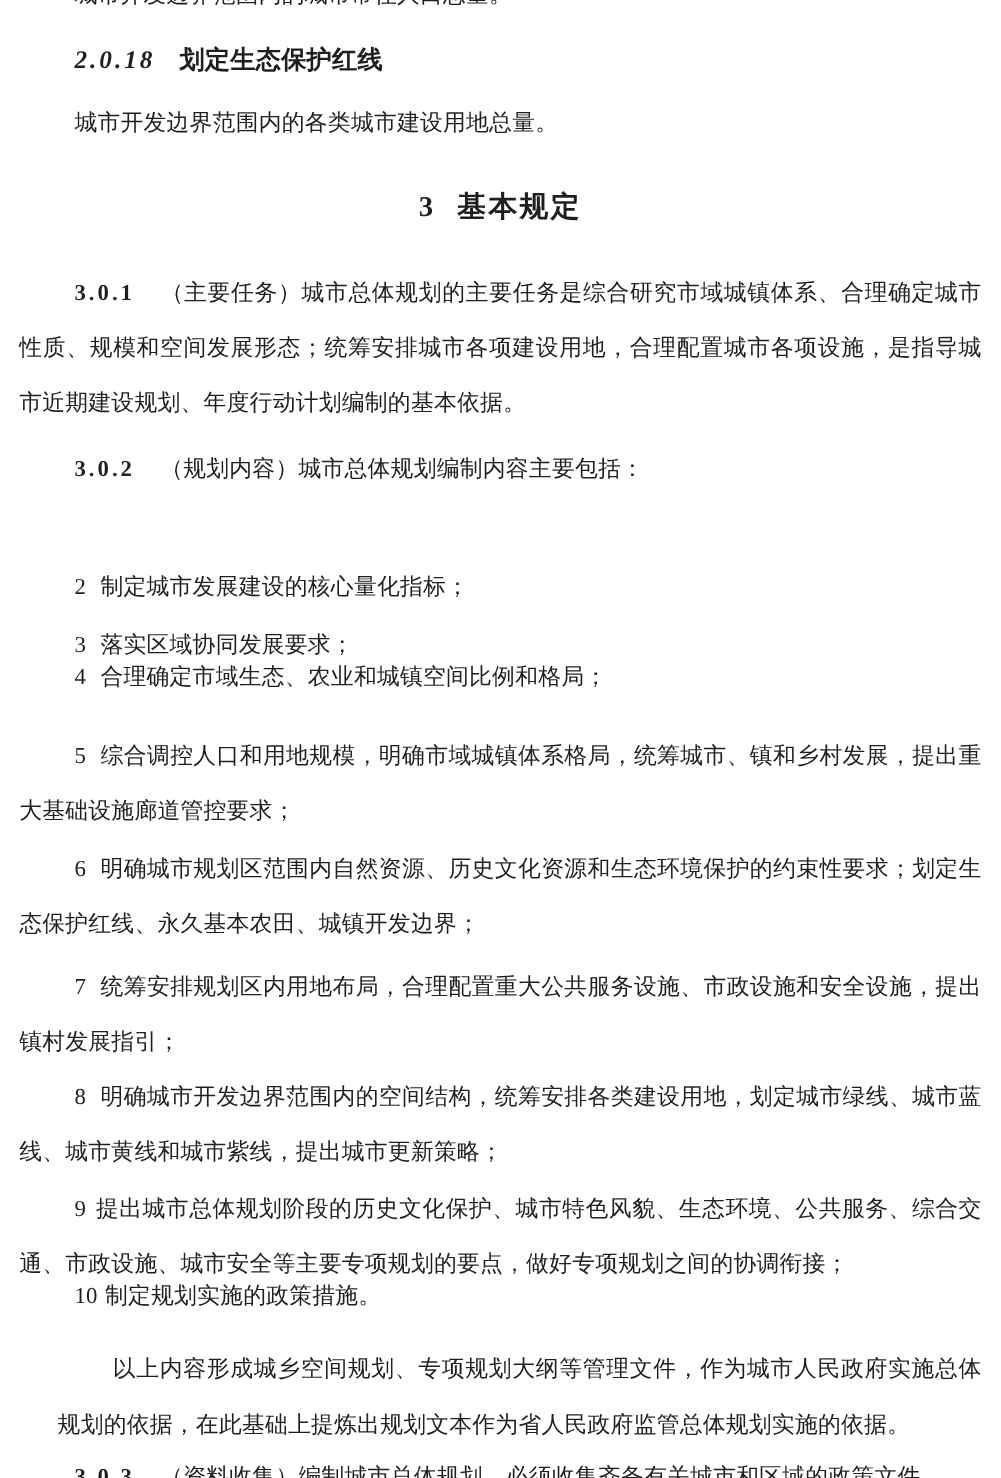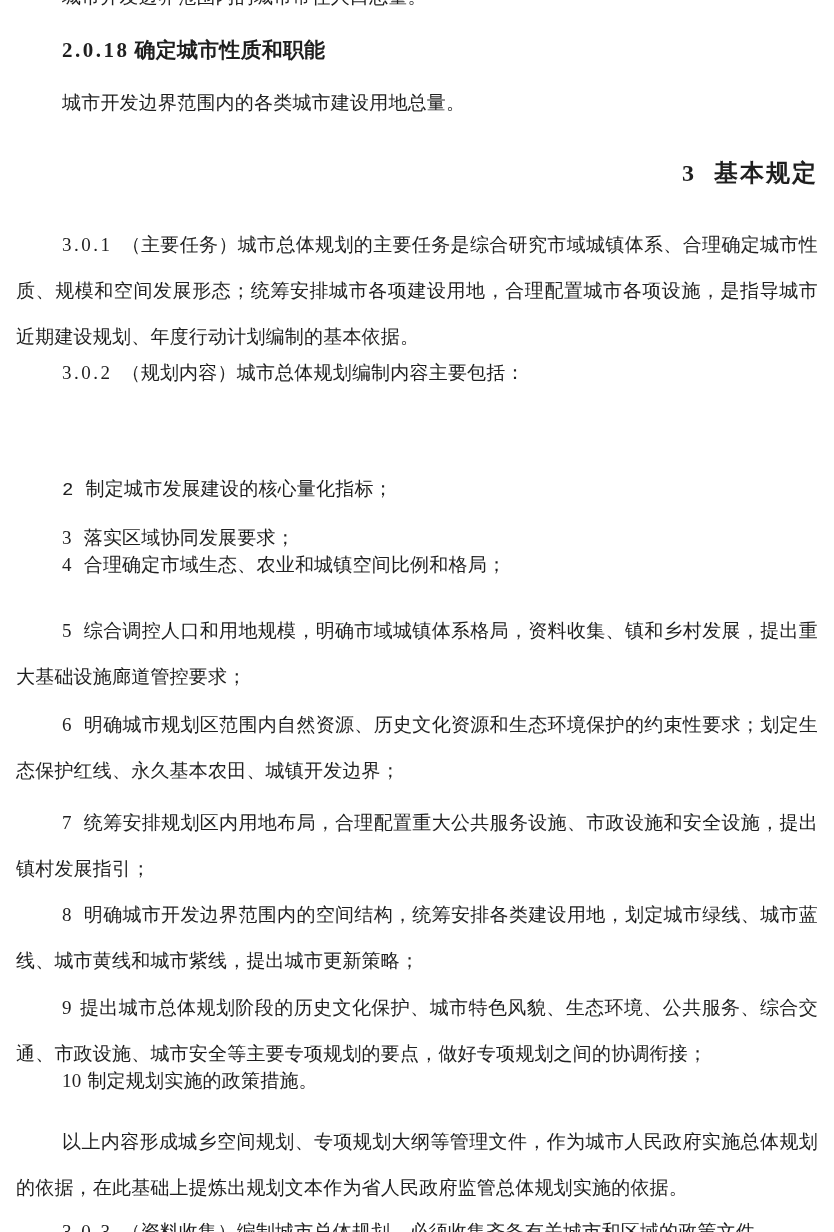--- a/index.html
+++ b/index.html
@@ -24,41 +24,42 @@
     left: 16px;
     right: 16px;
     font-size: 19px;
     line-height: 46px;
     text-align: justify;
     text-indent: 46px;
     letter-spacing: 0.2px;
     word-break: normal;
   }
   .clause-num {
-    font-weight: normal;
+    font-weight: bold;
     letter-spacing: 2.5px;
-    margin-right: 9px;
+    margin-right: 21px;
   }
   .term-heading {
     font-weight: bold;
     font-size: 21px;
   }
   .term-num {
     font-weight: bold;
     letter-spacing: 2.5px;
-    margin-right: 5px;
+    margin-right: 20px;
+    font-style: italic;
   }
   .item-num {
     margin-right: 12px;
   }
   .chapter {
     position: absolute;
     left: 16px;
     right: 16px;
-    text-align: right;
+    text-align: center;
     text-indent: 0;
     font-weight: bold;
     font-size: 24px;
     line-height: 46px;
   }
   .chapter .chapter-num {
     margin-right: 20px;
   }
   .chapter .chapter-title {
     letter-spacing: 2px;
@@ -67,54 +68,54 @@
 </head>
 <body>
 
 <div class="page">
 
   <div class="para" style="top:-26px;">
     <span>城市开发边界范围内的城市常住人口总量。</span>
   </div>
 
   <div class="para term-heading" style="top:27px;">
-    <span class="term-num">2.0.18</span><span>确定城市性质和职能</span>
+    <span class="term-num">2.0.18</span><span>划定生态保护红线</span>
   </div>
 
   <div class="para" style="top:80px;">
     <span>城市开发边界范围内的各类城市建设用地总量。</span>
   </div>
 
   <div class="chapter" style="top:150px;">
     <span class="chapter-num">3</span><span class="chapter-title">基本规定</span>
   </div>
 
   <div class="para" style="top:222px;">
     <span class="clause-num">3.0.1</span><span>（主要任务）城市总体规划的主要任务是综合研究市域城镇体系、合理确定城市性质、规模和空间发展形态；统筹安排城市各项建设用地，合理配置城市各项设施，是指导城市近期建设规划、年度行动计划编制的基本依据。</span>
   </div>
 
-  <div class="para" style="top:350px;">
+  <div class="para" style="top:369px;">
     <span class="clause-num">3.0.2</span><span>（规划内容）城市总体规划编制内容主要包括：</span>
   </div>
 
 
-  <div class="para" style="top:467px;font-family:Liberation Mono, monospace;">
+  <div class="para" style="top:467px;">
     <span class="item-num">2</span><span>制定城市发展建设的核心量化指标；</span>
   </div>
 
   <div class="para" style="top:515px;">
     <span class="item-num">3</span><span>落实区域协同发展要求；</span>
   </div>
 
   <div class="para" style="top:542px;">
     <span class="item-num">4</span><span>合理确定市域生态、农业和城镇空间比例和格局；</span>
   </div>
 
   <div class="para" style="top:608px;">
-    <span class="item-num">5</span><span>综合调控人口和用地规模，明确市域城镇体系格局，资料收集、镇和乡村发展，提出重大基础设施廊道管控要求；</span>
+    <span class="item-num">5</span><span>综合调控人口和用地规模，明确市域城镇体系格局，统筹城市、镇和乡村发展，提出重大基础设施廊道管控要求；</span>
   </div>
 
   <div class="para" style="top:702px;">
     <span class="item-num">6</span><span>明确城市规划区范围内自然资源、历史文化资源和生态环境保护的约束性要求；划定生态保护红线、永久基本农田、城镇开发边界；</span>
   </div>
 
   <div class="para" style="top:800px;">
     <span class="item-num">7</span><span>统筹安排规划区内用地布局，合理配置重大公共服务设施、市政设施和安全设施，提出镇村发展指引；</span>
   </div>
 
@@ -123,21 +124,21 @@
   </div>
 
   <div class="para" style="top:985px;">
     <span class="item-num" style="margin-right:8px;">9</span><span>提出城市总体规划阶段的历史文化保护、城市特色风貌、生态环境、公共服务、综合交通、市政设施、城市安全等主要专项规划的要点，做好专项规划之间的协调衔接；</span>
   </div>
 
   <div class="para" style="top:1058px;">
     <span class="item-num" style="margin-right:6px;">10</span><span>制定规划实施的政策措施。</span>
   </div>
 
-  <div class="para" style="top:1119px;">
+  <div class="para" style="top:1119px;margin-left:32px;">
     <span>以上内容形成城乡空间规划、专项规划大纲等管理文件，作为城市人民政府实施总体规划的依据，在此基础上提炼出规划文本作为省人民政府监管总体规划实施的依据。</span>
   </div>
 
   <div class="para" style="top:1209px;">
     <span class="clause-num">3.0.3</span><span>（资料收集）编制城市总体规划，必须收集齐备有关城市和区域的政策文件</span>
   </div>
 
 </div>
 
 </body></html>

